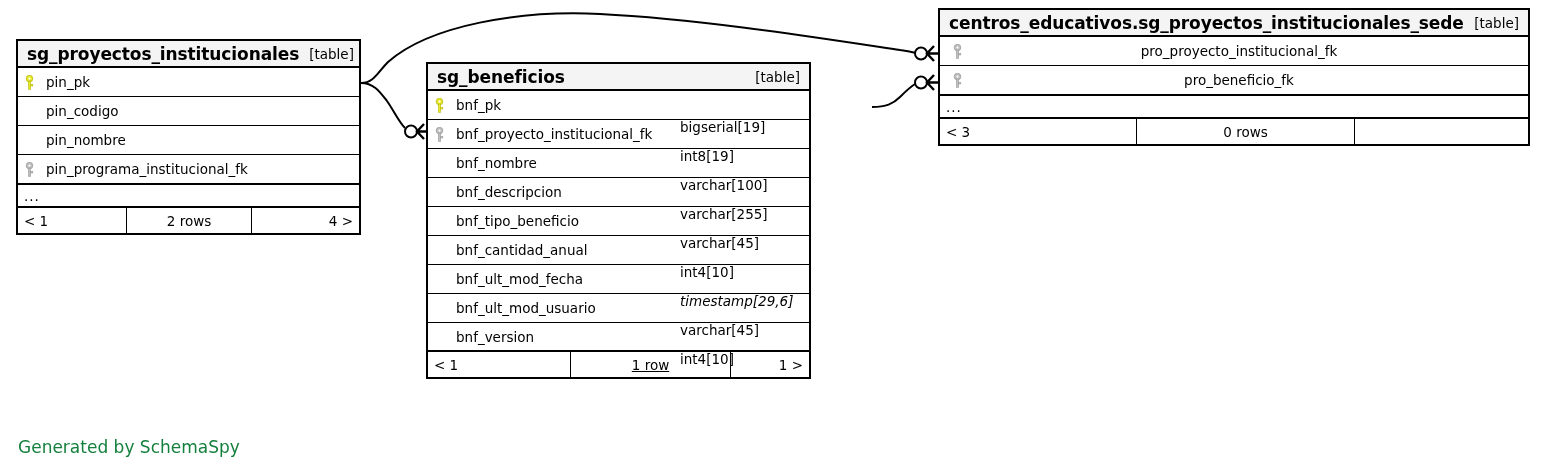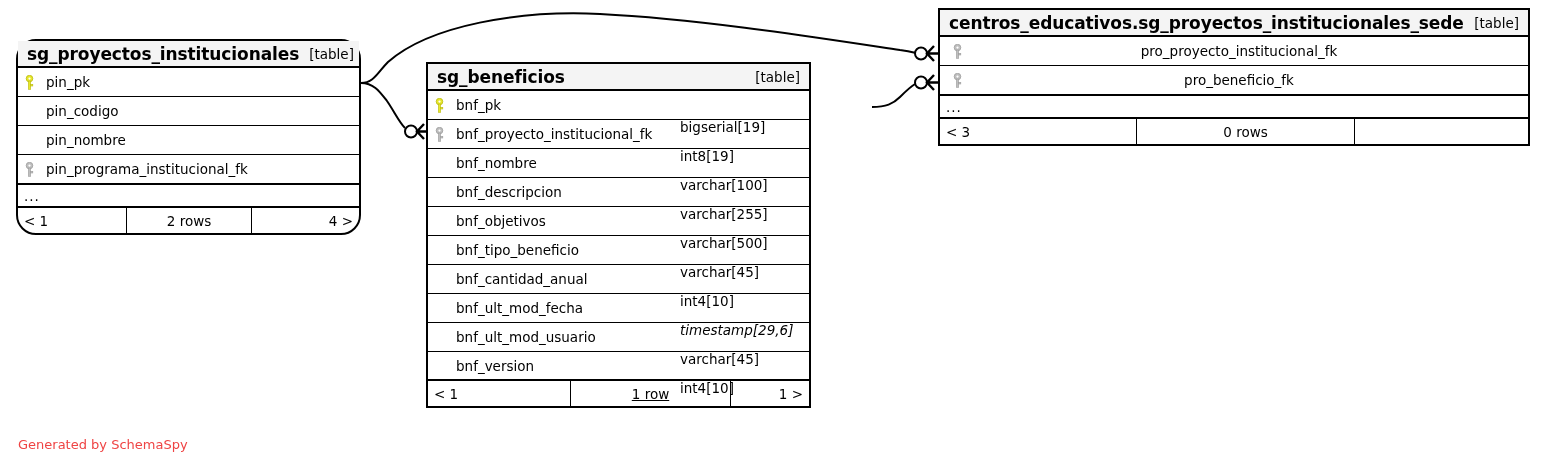--- a/index.html
+++ b/index.html
@@ -153,22 +153,22 @@
   }
   .foot-cell:first-child { border-left: none; }
   .foot-prev { justify-content: flex-start; }
   .foot-mid  { justify-content: center; }
   .foot-next { justify-content: flex-end; }
 
   .footer-note {
     position: absolute;
     left: 18px;
     top: 437px;
-    font-size: 13px;
-    color: #ef4444;
+    font-size: 17px;
+    color: #15803d;
     white-space: nowrap;
   }
 </style>
 </head>
 <body>
 
 <div id="canvas">
 
   <svg id="edges" viewBox="0 0 1547 468" width="1547" height="468" xmlns="http://www.w3.org/2000/svg">
 
@@ -184,21 +184,21 @@
       <path class="edge-crow" d="M424,124 L417,131.5 L424,139 M417,131.5 L428,131.5"></path>
     </g>
 
     <g>
       <path class="edge-path" d="M872,107 C886,107 893,104 900,97 C906,91 910,87 915,84"></path>
       <circle class="edge-marker-fill" cx="921" cy="82.5" r="6"></circle>
       <path class="edge-crow" d="M934,75 L927,82.5 L934,90 M927,82.5 L938,82.5"></path>
     </g>
   </svg>
 
-  <div class="table-node" style="left:16px; top:39px; width:345px;border-radius:20px;">
+  <div class="table-node" style="left:16px; top:39px; width:345px;">
     <div class="tbl-header">
       <span class="tbl-title">sg_proyectos_institucionales</span>
       <span class="tbl-tag">[table]</span>
     </div>
 
     <div class="col-row">
       <span class="keyslot">
         <svg class="key-icon" width="11" height="15" viewBox="0 0 11 15" xmlns="http://www.w3.org/2000/svg">
           <circle cx="5.5" cy="3.6" r="3.3" fill="#e8e82a" stroke="#b9b915" stroke-width="0.8"></circle>
           <circle cx="5.5" cy="3.6" r="1.1" fill="#ffffff"></circle>
@@ -293,27 +293,20 @@
     </div>
 
     <div class="col-row">
       <span class="keyslot"></span>
       <span class="col-name">
           <span class="lbl">bnf_descripcion</span>
         </span>
       <span class="col-type" style="flex:0 0 136px;">varchar[255]</span>
     </div>
 
-    <div class="col-row">
-      <span class="keyslot"></span>
-      <span class="col-name">
-          <span class="lbl">bnf_objetivos</span>
-        </span>
-      <span class="col-type" style="flex:0 0 136px;">varchar[500]</span>
-    </div>
 
     <div class="col-row">
       <span class="keyslot"></span>
       <span class="col-name">
           <span class="lbl">bnf_tipo_beneficio</span>
         </span>
       <span class="col-type" style="flex:0 0 136px;">varchar[45]</span>
     </div>
 
     <div class="col-row">

